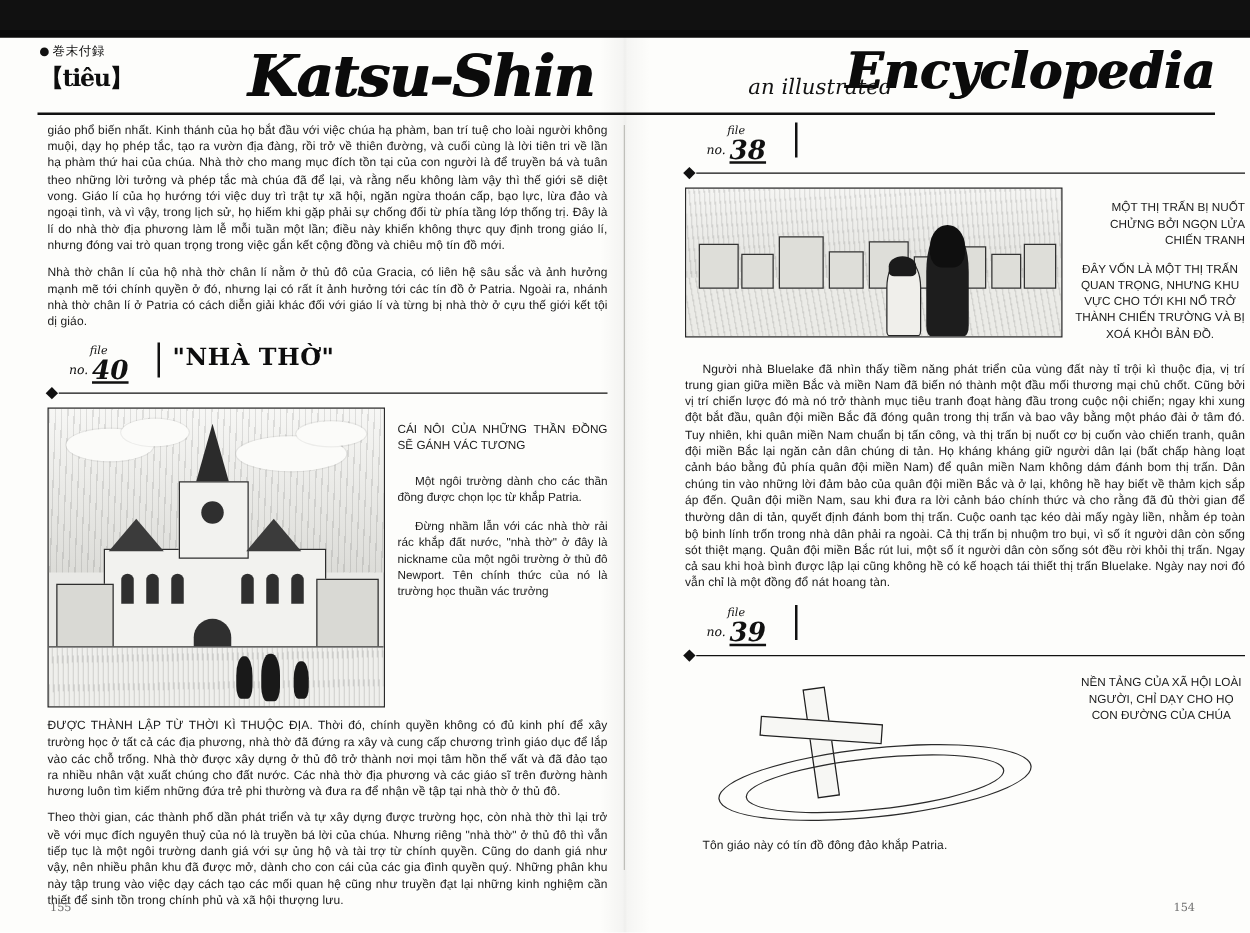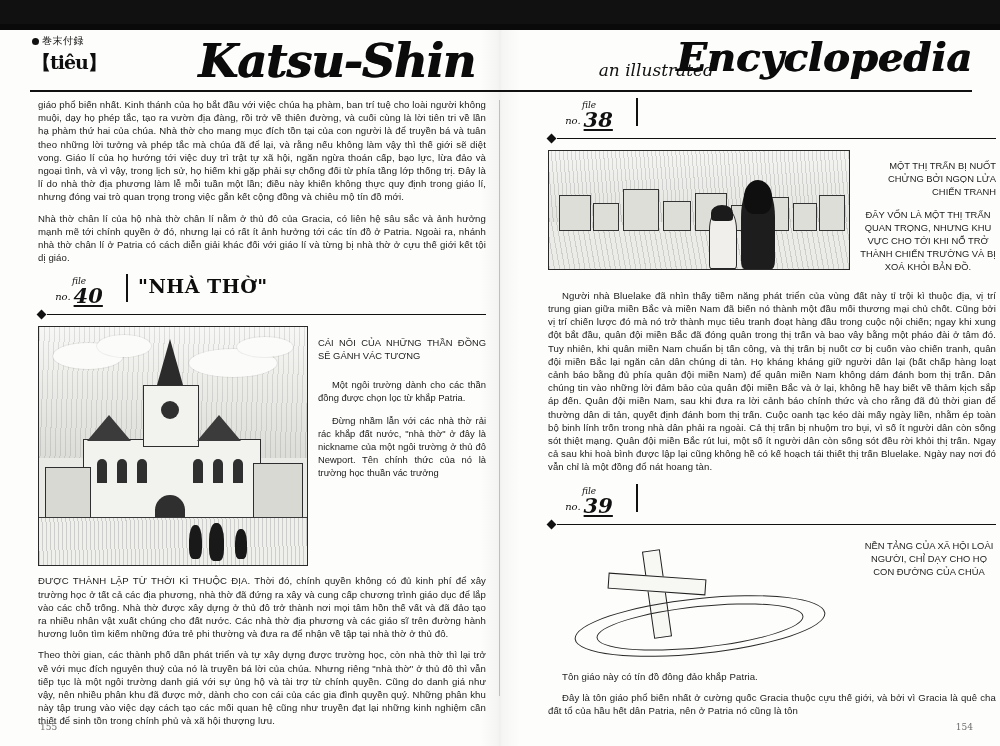--- a/index.html
+++ b/index.html
@@ -352,21 +352,21 @@
   }
   
   .pageno {
     position: absolute;
     bottom: 14px;
     font-size: 9px;
     color: #6d6d6d;
     font-family: "DejaVu Serif", serif;
   }
   .pageno-left { left: 40px; }
-  .pageno-right { right: 27px; margin-left: 23px; }
+  .pageno-right { right: 44px; margin-left: 23px; }
   .edge-shadow {
     position: absolute;
     left: 480px; top: 30px;
     width: 40px; height: 716px;
     background: linear-gradient(to right, rgba(0,0,0,0) 0%, rgba(0,0,0,0.035) 45%, rgba(0,0,0,0.055) 50%, rgba(0,0,0,0.03) 55%, rgba(0,0,0,0) 100%);
     pointer-events: none;
   }
 </style>
 </head>
 <body>
@@ -505,20 +505,19 @@
       <div class="cross-beam" style="left:96px; top:10px; width:16px; height:86px; transform:rotate(-8deg);"></div>
       <div class="cross-beam" style="left:56px; top:36px; width:96px; height:14px; transform:rotate(4deg);"></div>
       <div class="ellipse" style="left:22px; top:58px; width:250px; height:54px; transform:rotate(-6deg);"></div>
       <div class="ellipse" style="left:44px; top:66px; width:206px; height:40px; transform:rotate(-6deg);"></div>
     </div>
 
     <p class="caption" style="text-align:center;">NỀN TẢNG CỦA XÃ HỘI LOÀI NGƯỜI, CHỈ DẠY CHO HỌ CON ĐƯỜNG CỦA CHÚA</p>
     <div class="clear"></div>
 
     <p class="body" style="margin-top:8px; text-indent:14px;">Tôn giáo này có tín đồ đông đảo khắp Patria.</p>
-    <p class="body" style="text-indent:14px;">Đây là tôn giáo phổ biến nhất ở cường quốc Gracia thuộc cựu thế giới, và bởi vì Gracia là quê cha đất tổ của hầu hết dân Patria, nên ở Patria nó cũng là tôn</p>
   </div>
 
   <div class="edge-shadow"></div>
 
   <div class="pageno pageno-left">155</div>
   <div class="pageno pageno-right">154</div>
 </div>
 
 </body></html>

